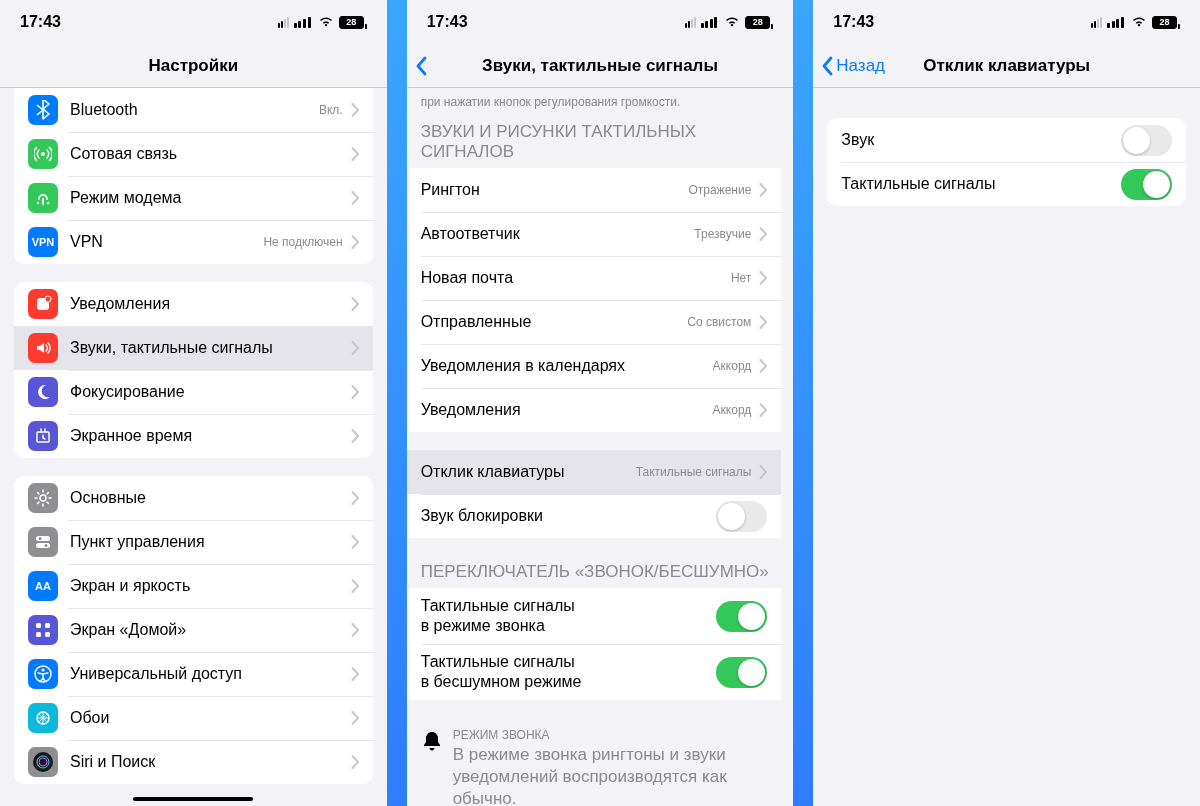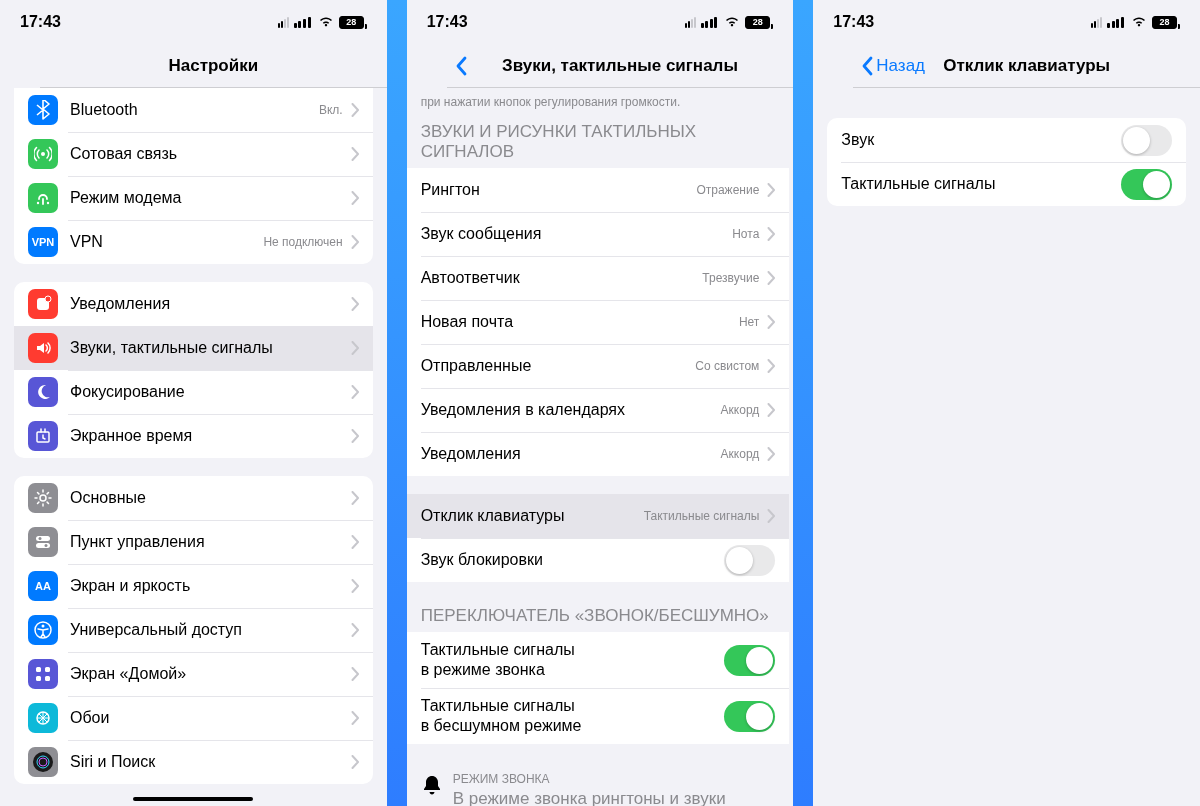--- a/index.html
+++ b/index.html
@@ -20,33 +20,33 @@
   .signal2 span:nth-child(1){height:5px;background:#000}
   .signal2 span:nth-child(2){height:7px;background:#000}
   .signal2 span:nth-child(3){height:9px;background:#c7c7cc}
   .signal2 span:nth-child(4){height:11px;background:#c7c7cc}
   .wifi { width:16px; height:12px; }
   .battery { display:flex; align-items:flex-end; gap:1px; }
   .batt-body { width:25px; height:13px; border:1px solid #000; border-radius:3px; position:relative; display:flex; align-items:center; justify-content:center; font-size:9px; font-weight:700; background:#000; color:#fff; }
   .batt-tip { width:2px; height:5px; background:#000; border-radius:0 1px 1px 0; }
 
   .nav-bar { height:44px; display:flex; align-items:center; justify-content:center; position:relative; padding:0 10px; background:#f2f2f7; flex-shrink:0; }
-  .nav-bar.border { border-bottom:0.5px solid rgba(0,0,0,0.15);margin-left:40px; }
+  .nav-bar.border { border-bottom:0.5px solid rgba(0,0,0,0.15); }
   .nav-back { position:absolute; left:8px; display:flex; align-items:center; color:#0a7aff; font-size:17px; }
   .nav-back .chev { margin-right:3px; }
   .nav-title { font-size:17px; font-weight:600; color:#000; }
 
   .scroll-area { flex:1; overflow-y:auto; position:relative; }
   .phone.p1 .scroll-area{ scrollbar-width:thin; }
   .phone.p1 .scroll-area::-webkit-scrollbar{width:3px;}
   .phone.p1 .scroll-area::-webkit-scrollbar-thumb{background:#c7c7cc;border-radius:2px;}
 
   .group { background:#fff; border-radius:10px; margin:14px 14px 18px 14px; overflow:hidden; }
   .group.first { margin-top:0; border-top-left-radius:0;border-top-right-radius:0;}
-  .phone.p2 .group, .phone.p3 .group { margin-left:0; margin-right:4px; border-radius:0; }
+  .phone.p2 .group, .phone.p3 .group { margin-left:0; margin-right:12px; border-radius:0; }
 
   .row { display:flex; align-items:center; min-height:44px; padding:0 14px; position:relative; font-size:16px; color:#000; }
   .row.tall { min-height:56px; padding:8px 14px; }
   .row.highlight { background:#e5e4ea; }
   .row .sep { position:absolute; left:14px; right:0; bottom:0; height:0.5px; background:#e5e5ea; }
   .phone.p1 .row .sep { left:54px; }
   .row:last-child .sep { display:none; }
   .row .icon { width:30px; height:30px; border-radius:7px; margin-right:12px; flex-shrink:0; display:flex; align-items:center; justify-content:center; color:#fff; }
   .row .label { flex:1; }
   .row .label.two-line { line-height:1.25; }
@@ -269,45 +269,45 @@
           </div>
           <span class="label">Экран и яркость</span>
           <span class="chev">
             <svg width="8" height="14" viewBox="0 0 8 14">
               <path d="M1.5 1 7 7l-5.5 6" stroke="#c7c7cc" stroke-width="2" fill="none" stroke-linecap="round" stroke-linejoin="round"></path>
             </svg>
           </span>
           <div class="sep"></div>
         </div>
         <div class="row">
+          <div class="icon bg-indigo">
+            <svg width="18" height="18" viewBox="0 0 18 18">
+              <rect x="2" y="2" width="5" height="5" rx="1.5" fill="#fff"></rect>
+              <rect x="11" y="2" width="5" height="5" rx="1.5" fill="#fff"></rect>
+              <rect x="2" y="11" width="5" height="5" rx="1.5" fill="#fff"></rect>
+              <rect x="11" y="11" width="5" height="5" rx="1.5" fill="#fff"></rect>
+            </svg>
+          </div>
+          <span class="label">Экран «Домой»</span>
+          <span class="chev">
+            <svg width="8" height="14" viewBox="0 0 8 14">
+              <path d="M1.5 1 7 7l-5.5 6" stroke="#c7c7cc" stroke-width="2" fill="none" stroke-linecap="round" stroke-linejoin="round"></path>
+            </svg>
+          </span>
+          <div class="sep"></div>
+        </div>
+        <div class="row">
           <div class="icon bg-blue">
             <svg width="20" height="20" viewBox="0 0 20 20">
               <circle cx="10" cy="10" r="8" fill="none" stroke="#fff" stroke-width="1.5"></circle>
               <circle cx="10" cy="6" r="1.5" fill="#fff"></circle>
               <path d="M5 9l5 1 5-1M10 10v4l-2 3M10 14l2 3" stroke="#fff" stroke-width="1.5" fill="none" stroke-linecap="round"></path>
             </svg>
           </div>
           <span class="label">Универсальный доступ</span>
-          <span class="chev">
-            <svg width="8" height="14" viewBox="0 0 8 14">
-              <path d="M1.5 1 7 7l-5.5 6" stroke="#c7c7cc" stroke-width="2" fill="none" stroke-linecap="round" stroke-linejoin="round"></path>
-            </svg>
-          </span>
-          <div class="sep"></div>
-        </div>
-        <div class="row">
-          <div class="icon bg-indigo">
-            <svg width="18" height="18" viewBox="0 0 18 18">
-              <rect x="2" y="2" width="5" height="5" rx="1.5" fill="#fff"></rect>
-              <rect x="11" y="2" width="5" height="5" rx="1.5" fill="#fff"></rect>
-              <rect x="2" y="11" width="5" height="5" rx="1.5" fill="#fff"></rect>
-              <rect x="11" y="11" width="5" height="5" rx="1.5" fill="#fff"></rect>
-            </svg>
-          </div>
-          <span class="label">Экран «Домой»</span>
           <span class="chev">
             <svg width="8" height="14" viewBox="0 0 8 14">
               <path d="M1.5 1 7 7l-5.5 6" stroke="#c7c7cc" stroke-width="2" fill="none" stroke-linecap="round" stroke-linejoin="round"></path>
             </svg>
           </span>
           <div class="sep"></div>
         </div>
         <div class="row">
           <div class="icon bg-cyan">
             <svg width="18" height="18" viewBox="0 0 18 18">
@@ -380,30 +380,20 @@
     </div>
     <span class="nav-title">Звуки, тактильные сигналы</span>
   </div>
   <div class="scroll-area">
     <div class="section-footer" style="padding-top:6px;">при нажатии кнопок регулирования громкости.</div>
     <div class="section-header">ЗВУКИ И РИСУНКИ ТАКТИЛЬНЫХ СИГНАЛОВ</div>
     <div class="group" id="p2-g1" style="margin-top:0;">
         <div class="row">
           <span class="label">Рингтон</span>
           <span class="value">Отражение</span>
-          <span class="chev">
-            <svg width="8" height="14" viewBox="0 0 8 14">
-              <path d="M1.5 1 7 7l-5.5 6" stroke="#c7c7cc" stroke-width="2" fill="none" stroke-linecap="round" stroke-linejoin="round"></path>
-            </svg>
-          </span>
-          <div class="sep"></div>
-        </div>
-        <div class="row">
-          <span class="label">Звук сообщения</span>
-          <span class="value">Нота</span>
           <span class="chev">
             <svg width="8" height="14" viewBox="0 0 8 14">
               <path d="M1.5 1 7 7l-5.5 6" stroke="#c7c7cc" stroke-width="2" fill="none" stroke-linecap="round" stroke-linejoin="round"></path>
             </svg>
           </span>
           <div class="sep"></div>
         </div>
         <div class="row">
           <span class="label">Автоответчик</span>
           <span class="value">Трезвучие</span>

